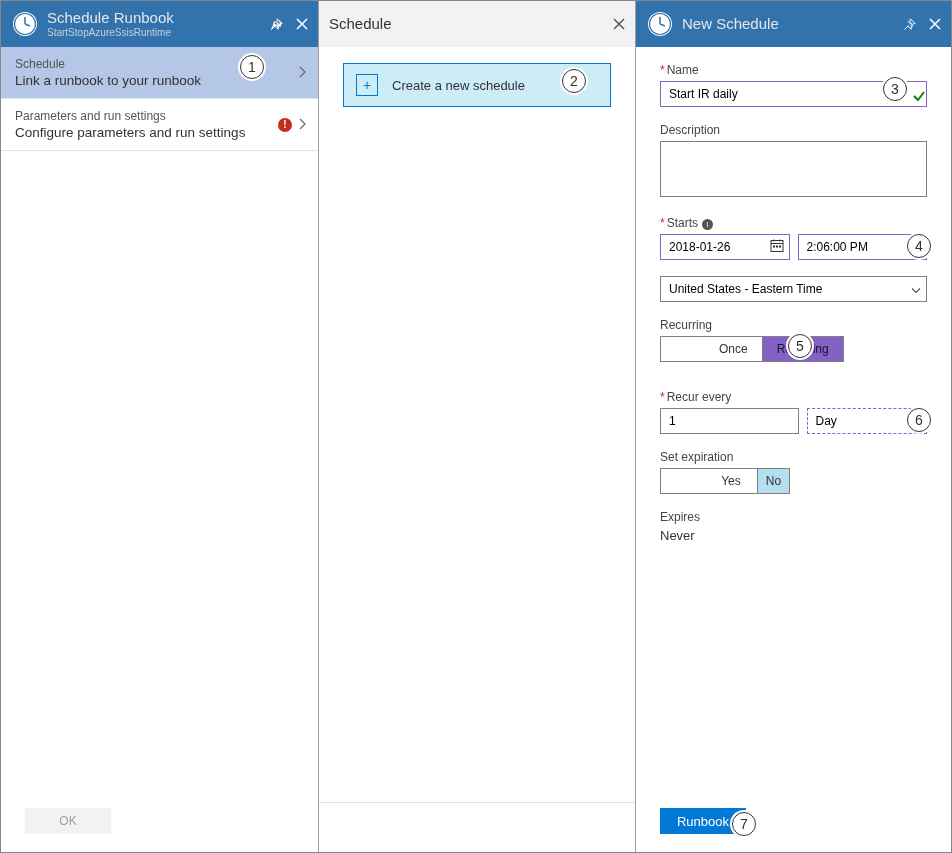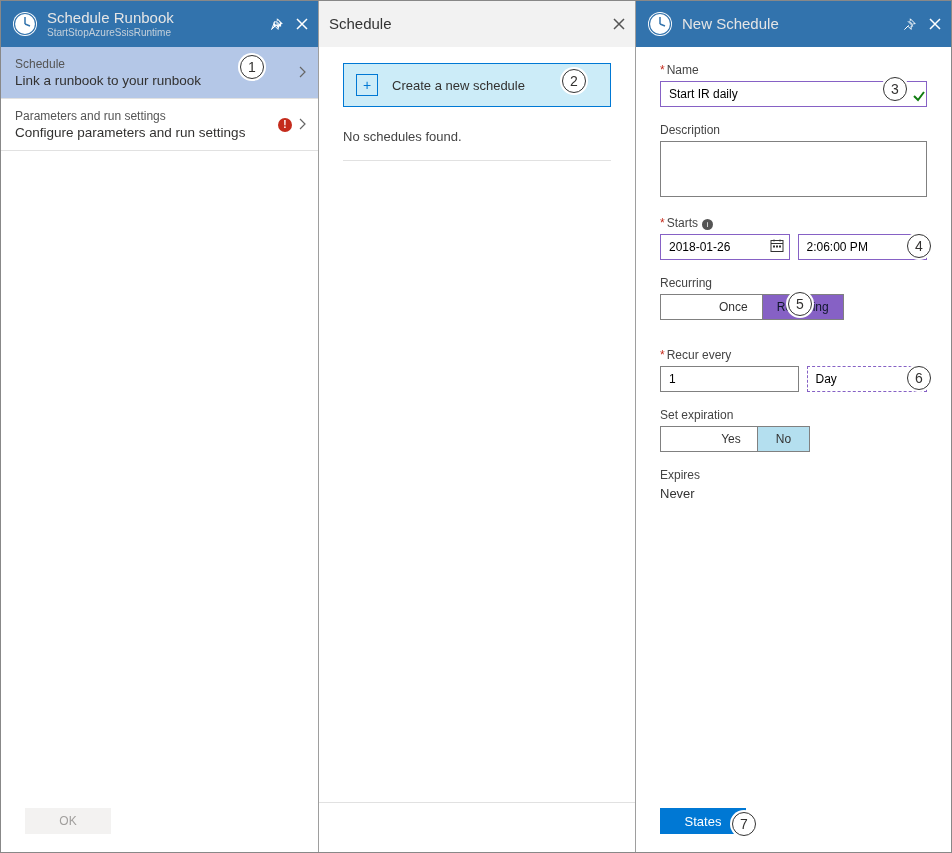--- a/index.html
+++ b/index.html
@@ -152,21 +152,20 @@
             </svg>
         </span>
       </div>
     </div>
     <div class="pane-body">
       <div class="create-schedule-btn">
         <span class="plus-box">+</span>
         <span>Create a new schedule</span>
         <div class="callout" style="right:24px; top:5px;">2</div>
       </div>
-      <div class="empty-text">No schedules found.</div>
     </div>
     <div class="pane-footer" style="border-top:1px solid #e1e1e1; height:50px;"></div>
   </div>
 
   <div class="pane pane-3">
     <div class="pane-header blue">
       <span class="pane-header-icon">
         <svg width="28" height="28" viewBox="0 0 28 28">
             <circle cx="14" cy="14" r="12" fill="#fff"></circle>
             <circle cx="14" cy="14" r="10.5" fill="none" stroke="#3273ad" stroke-width="1.2"></circle>
@@ -225,20 +224,30 @@
                 </svg>
             </span>
           </div>
           <div style="position:relative;">
             <input class="input validated" value="2:06:00 PM" style="">
             <div class="callout" style="right:-4px; top:0px;">4</div>
           </div>
         </div>
       </div>
 
+      <div class="form-group select-wrap">
+        <select class="select">
+          <option>United States - Eastern Time</option>
+        </select>
+        <span class="sel-chevron">
+          <svg width="10" height="6" viewBox="0 0 10 6">
+              <path d="M1 1 L5 5 L9 1" fill="none" stroke="#555" stroke-width="1.2"></path>
+            </svg>
+        </span>
+      </div>
 
       <div class="form-group" style="position:relative;">
         <label class="form-label">Recurring</label>
         <div class="segmented">
           <div class="seg">Once</div>
           <div class="seg active">Recurring</div>
         </div>
         <div class="callout" style="left:128px; top:16px;">5</div>
       </div>
 
@@ -257,29 +266,29 @@
             </span>
             <div class="callout" style="right:-4px; top:0px;">6</div>
           </div>
         </div>
       </div>
 
       <div class="form-group">
         <label class="form-label">Set expiration</label>
         <div class="segmented exp">
           <div class="seg" style="width:52px;justify-content:center;">Yes</div>
-          <div class="seg active" style="width:52px;justify-content:center;">No</div>
+          <div class="seg active" style="width:32px;justify-content:center;">No</div>
         </div>
       </div>
 
       <div class="form-group" style="margin-top:16px;">
         <label class="form-label">Expires</label>
         <div class="static-value">Never</div>
       </div>
     </div>
 
     <div class="pane-footer" style="border-top:none; position:relative;">
-      <button class="create-btn">States</button>
+      <button class="create-btn">Runbook</button>
       <div class="callout" style="left:96px; bottom:16px;">7</div>
     </div>
   </div>
 
 </div>
 
 </body></html>

